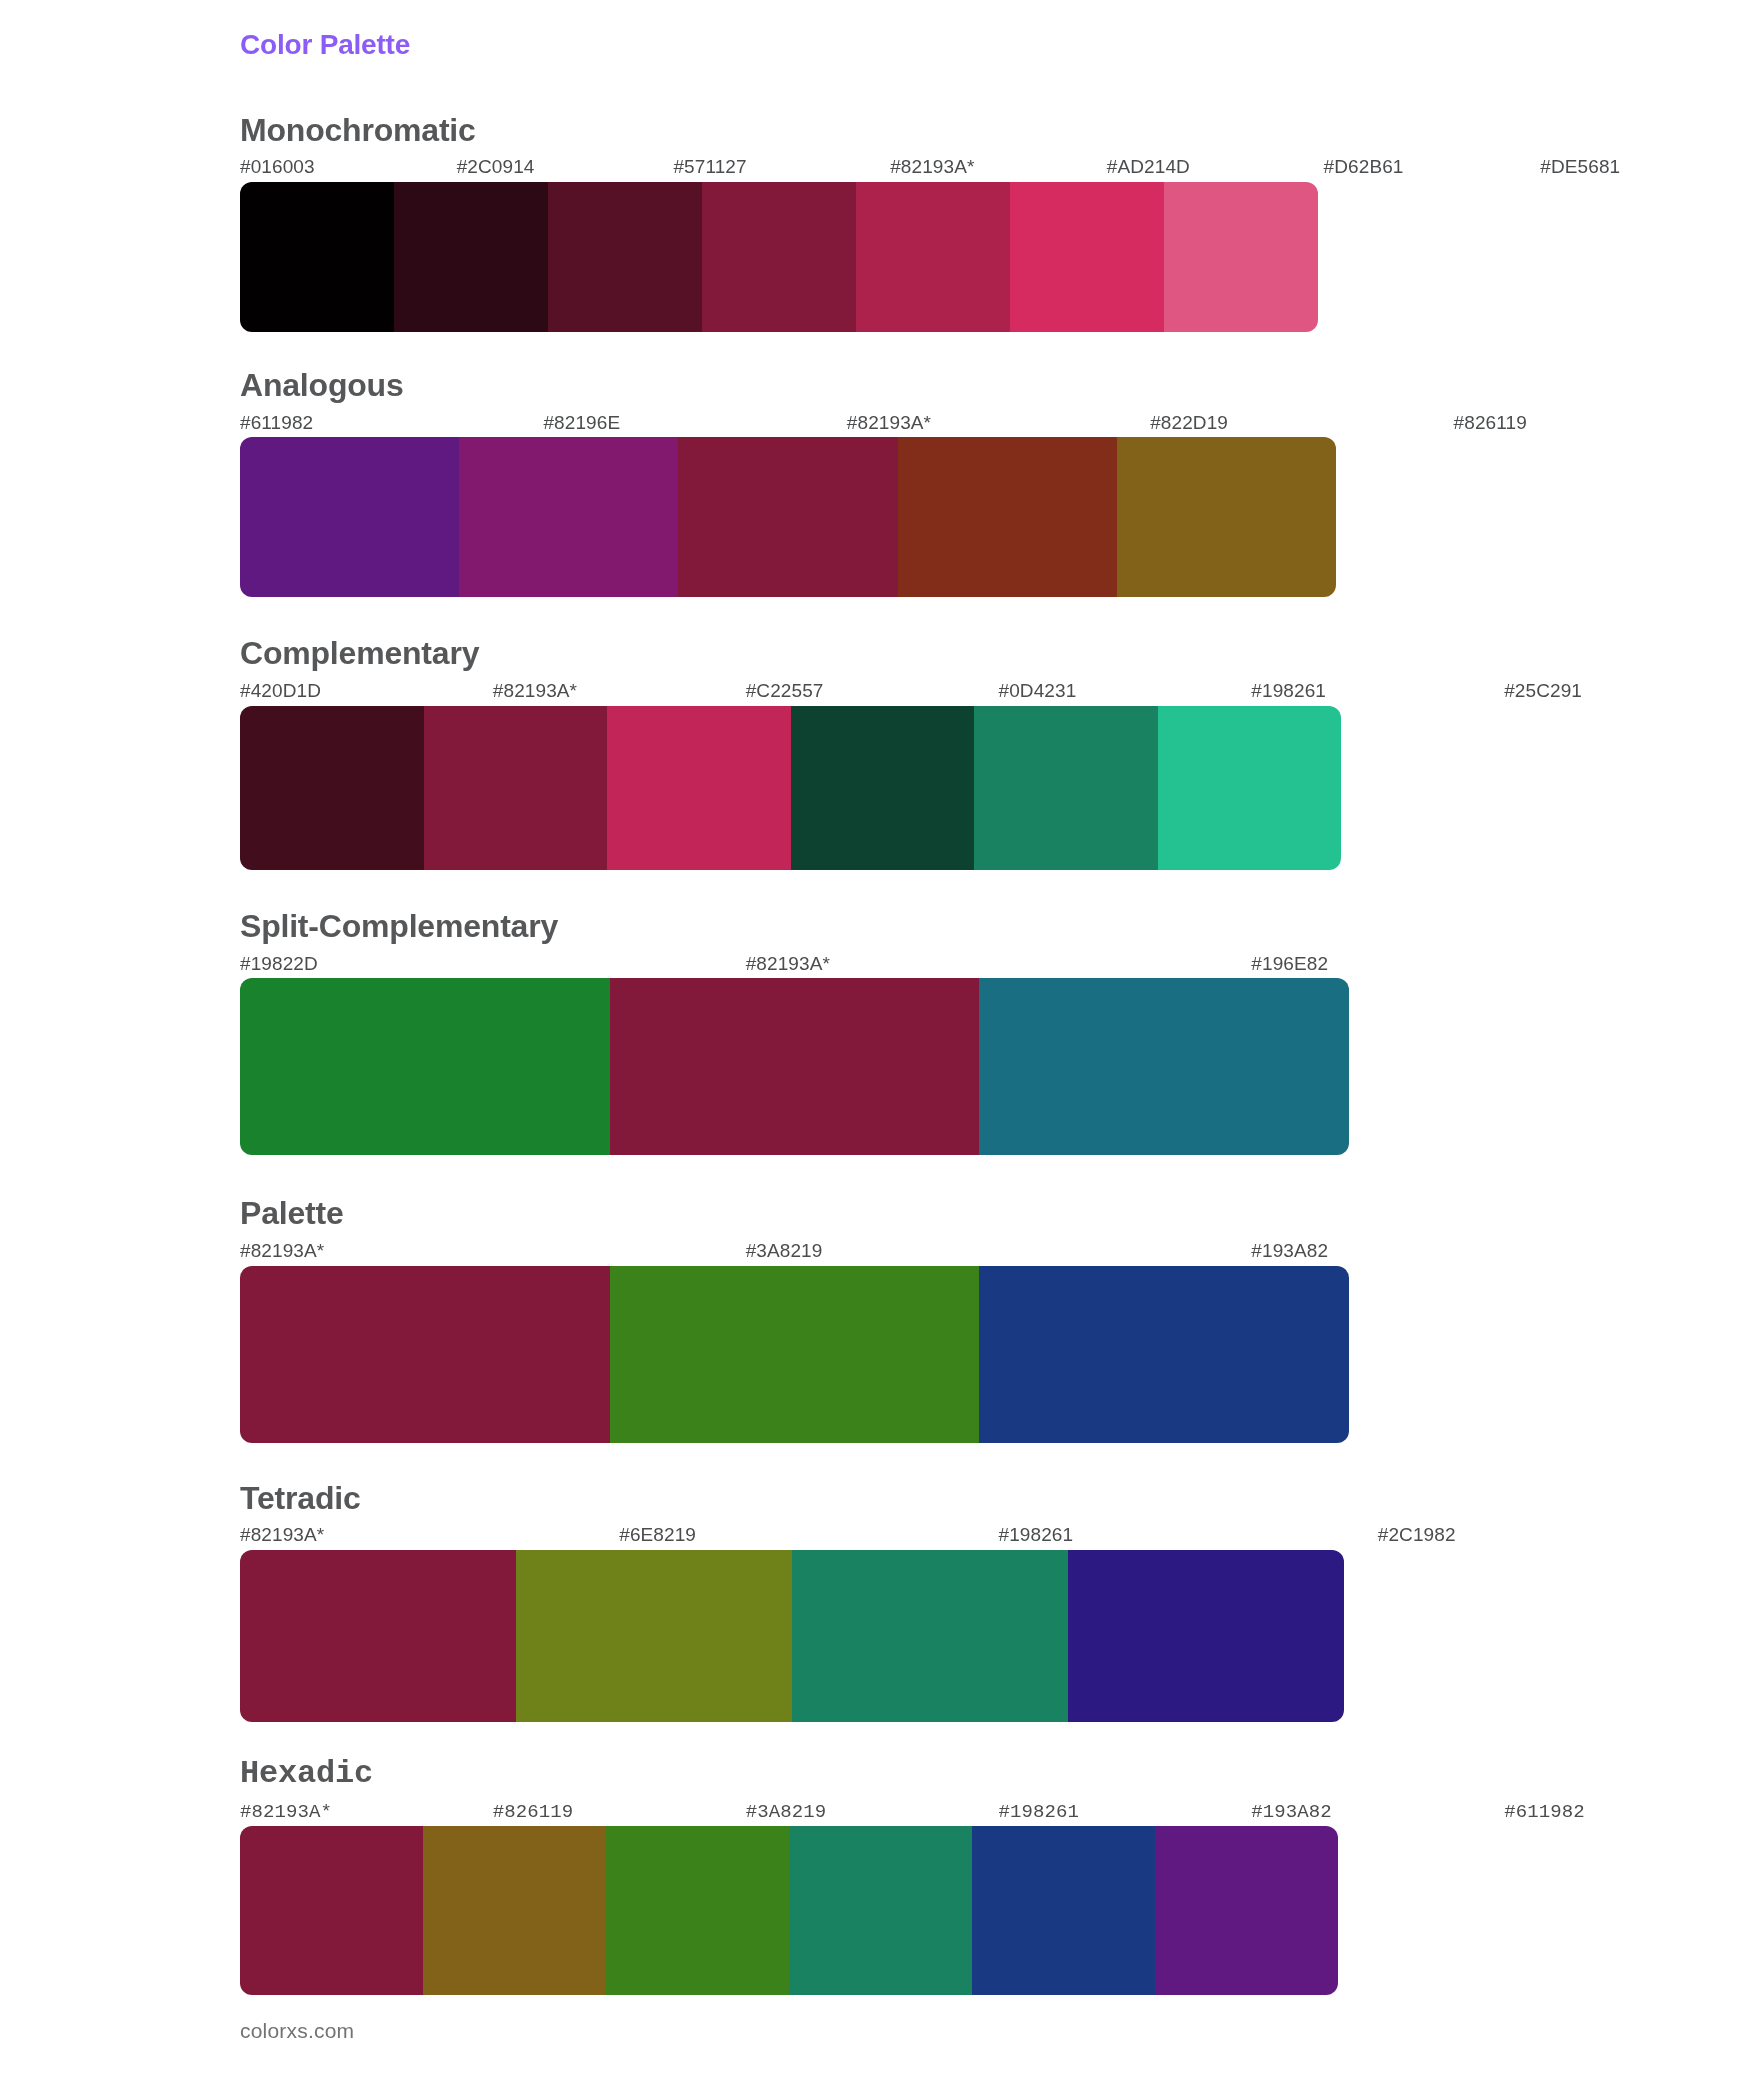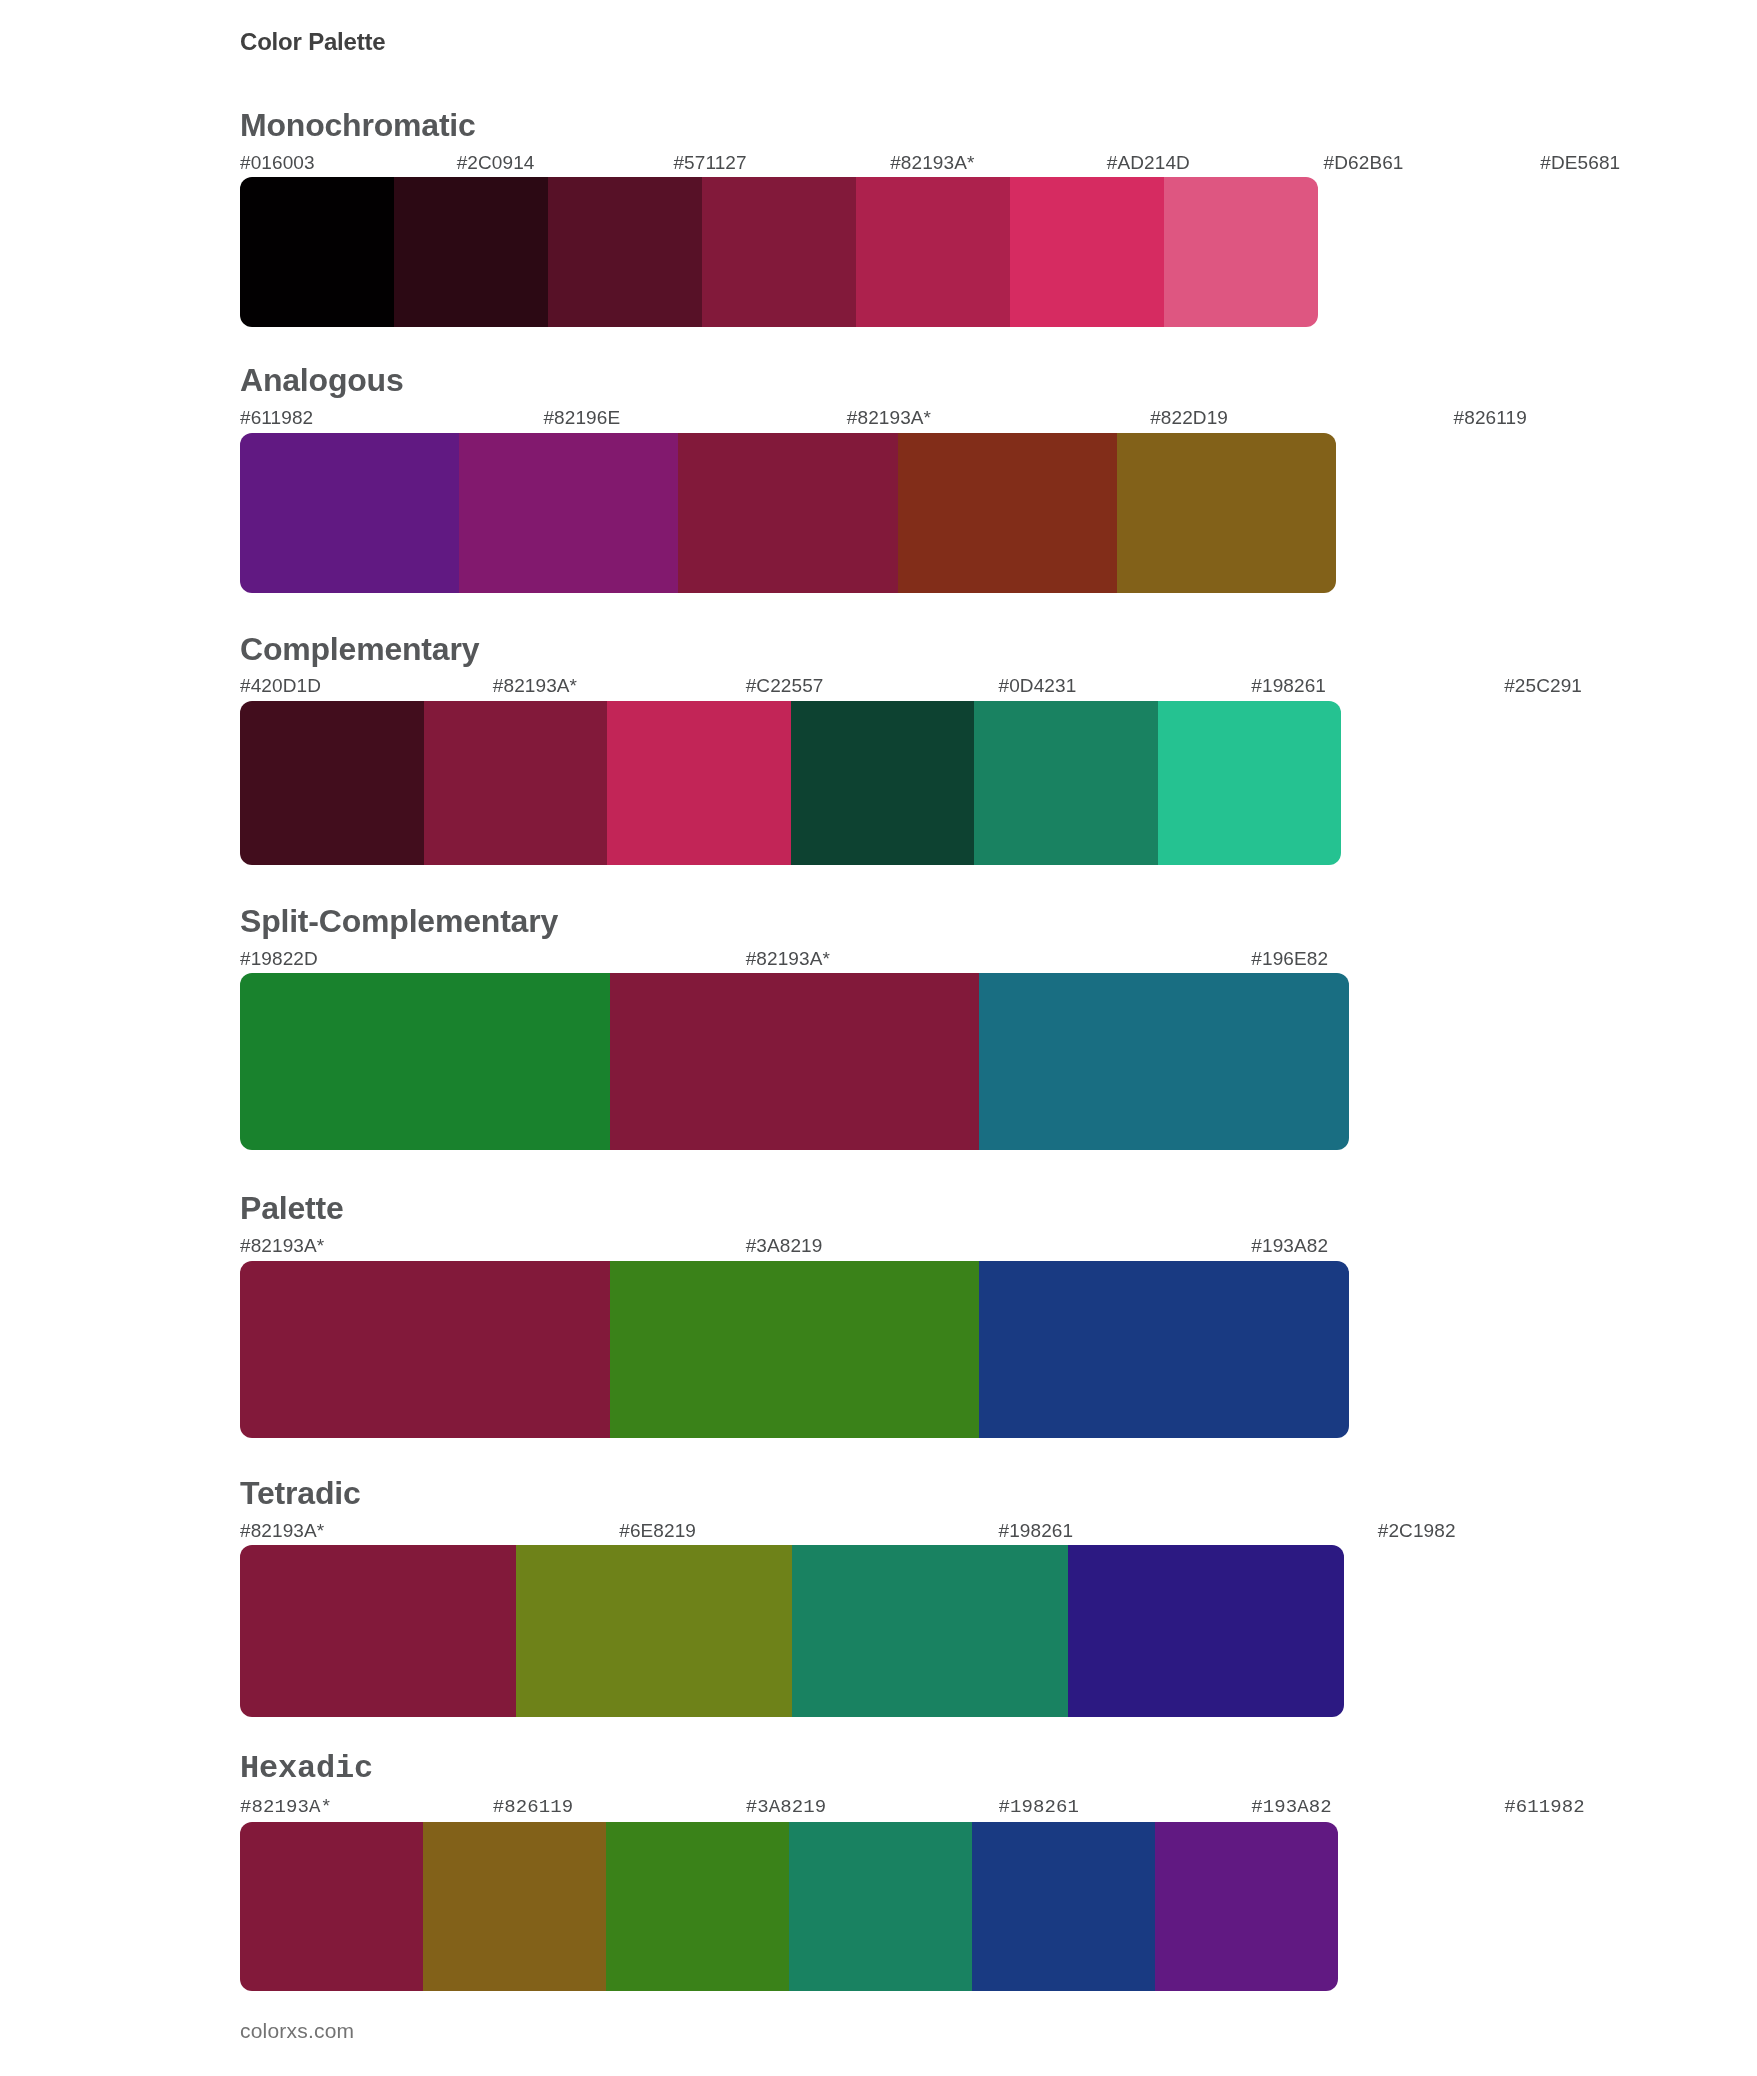--- a/index.html
+++ b/index.html
@@ -29,23 +29,23 @@
   .page-title {
     font-size: 44px;
     font-weight: bold;
     color: #1f2123;
     letter-spacing: -0.4px;
     line-height: 1.18;
     margin: 0;
     white-space: nowrap;
   }
   .page-subtitle {
-    font-size: 24px;
+    font-size: 28px;
     font-weight: bold;
-    color: #404040;
+    color: #8b5cf6;
     letter-spacing: -0.2px;
     line-height: 1.2;
     margin: 10.4px 0 0 0;
   }
   
   .sections {
     margin-top: 50px;
   }
   .section {
     margin-bottom: 0;

